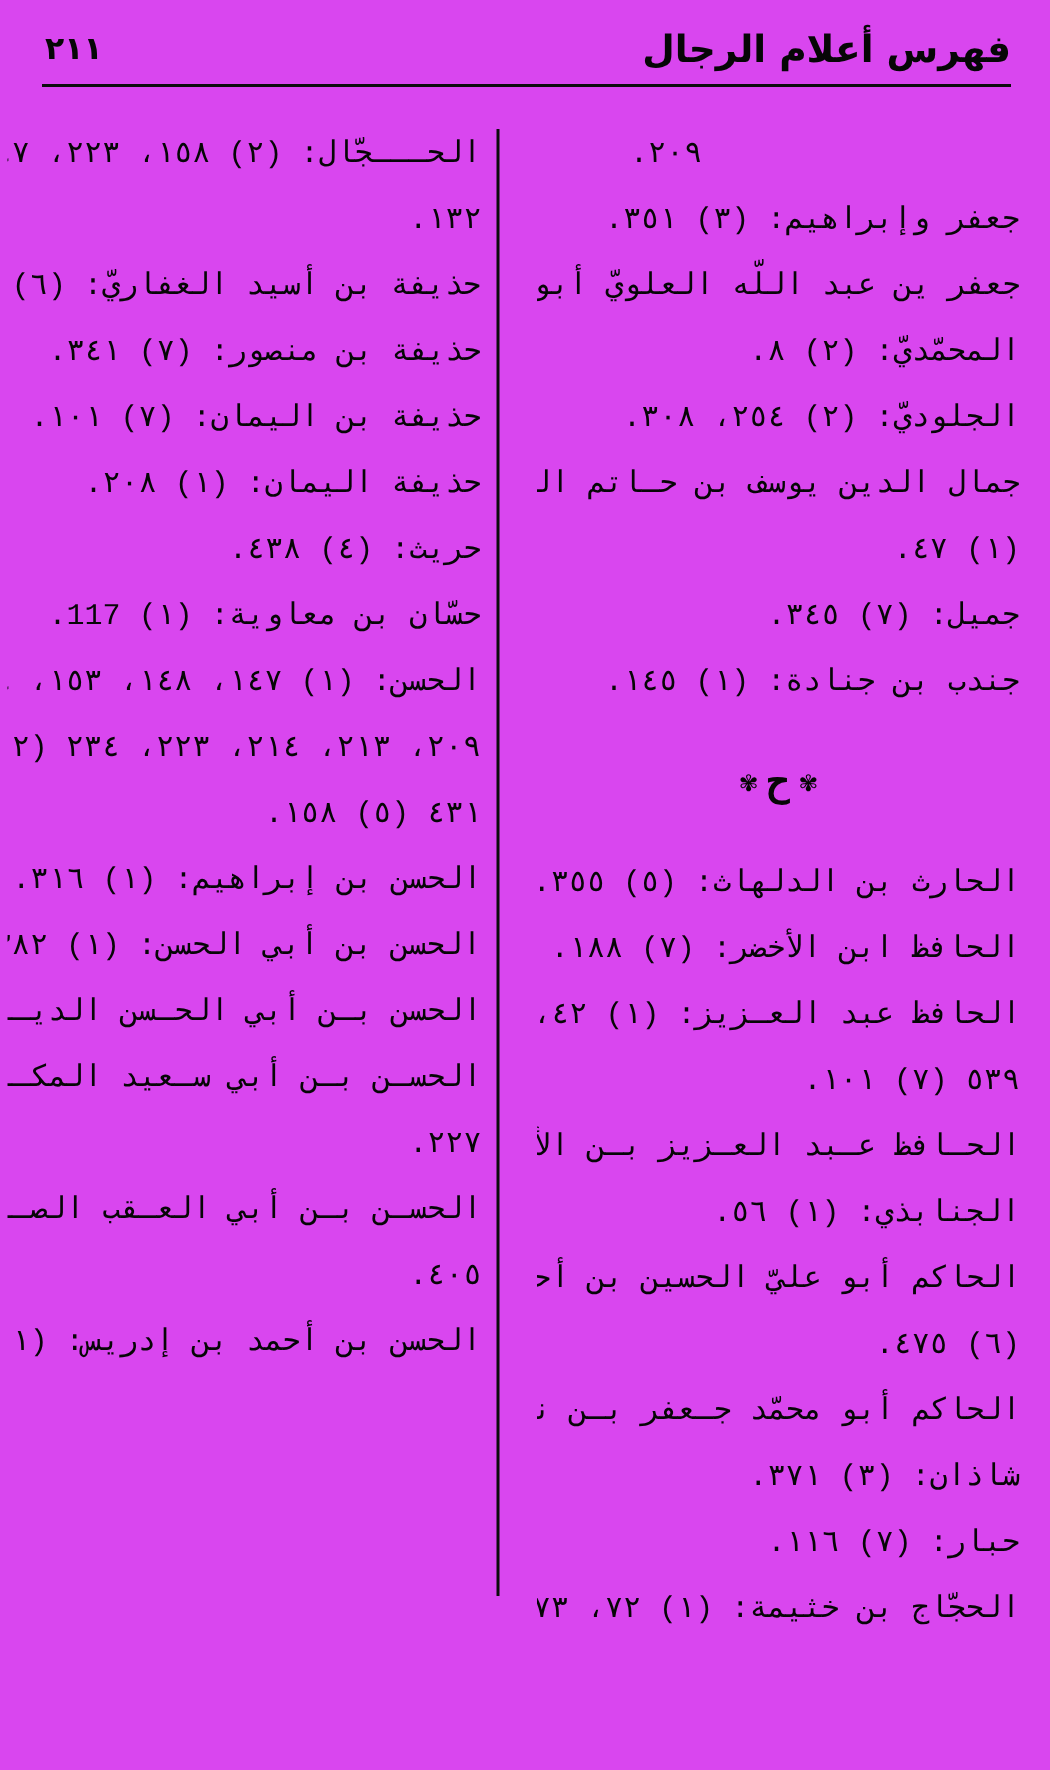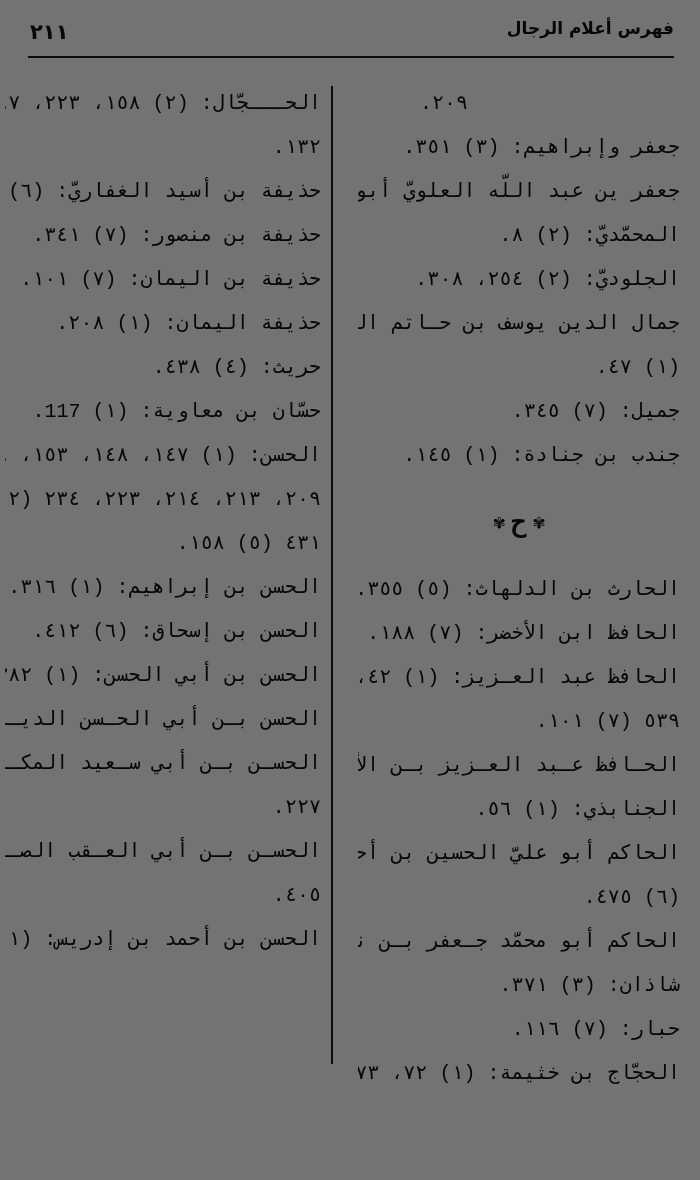--- a/index.html
+++ b/index.html
@@ -1,22 +1,22 @@
 <!DOCTYPE html>
 <html lang="ar" dir="rtl"><head>
 <meta charset="utf-8">
 <style>
   html,body{margin:0;padding:0;background:#ffffff;}
   body{width:700px;height:1180px;overflow:hidden;position:relative;
        font-family:"DejaVu Sans",sans-serif;color:#060606;}
-  .page{position:absolute;inset:0;background:#737373;}
+  .page{position:absolute;inset:0;background:#d946ef;}
 
   
   .page-number{position:absolute;top:20px;left:30px;font-size:21px;font-weight:bold;direction:rtl;}
-  .page-title{position:absolute;top:18px;right:26px;font-size:17px;font-weight:bold;direction:rtl;text-align:right;}
+  .page-title{position:absolute;top:18px;right:26px;font-size:25px;font-weight:bold;direction:rtl;text-align:right;}
   .header-rule{position:absolute;top:56px;left:28px;right:26px;height:0;
                border-top:2.4px solid #0c0c0c;}
 
   
   .columns{position:absolute;top:82px;left:20px;width:660px;direction:rtl;
            display:flex;flex-direction:row;align-items:flex-start;}
   .col{font-size:20px;line-height:44px;}
   .col-right{width:322px;margin-left:15px;}
   .col-left{width:316px;}
   .divider{width:2px;background:#0c0c0c;height:978px;margin:4px 10px 0 10px;flex:none;}
@@ -130,23 +130,20 @@
         </p>
         <p class="entry">
           <span class="line">الحسن: (١) ١٤٧، ١٤٨، ١٥٣، ١٥٤،</span>
           <span class="line">٢٠٩، ٢١٣، ٢١٤، ٢٢٣، ٢٣٤ (٢)</span>
           <span class="line last">٤٣١ (٥) ١٥٨.</span>
         </p>
         <p class="entry">
           <span class="line last">الحسن بن إبراهيم: (١) ٣١٦.</span>
         </p>
         <p class="entry">
-          <span class="line last">الحسن بن إسحاق: (٦) ٤١٢.</span>
-        </p>
-        <p class="entry">
           <span class="line last">الحسن بن أبي الحسن: (١) ٣٨٢.</span>
         </p>
         <p class="entry">
           <span class="line">الحسن بـن أبي الحـسن الديـلميّ: (٥)</span>
         </p>
         <p class="entry">
           <span class="line">الحسـن بـن أبي سـعيد المكـاريّ: (٢)</span>
           <span class="line last">٢٢٧.</span>
         </p>
         <p class="entry">

